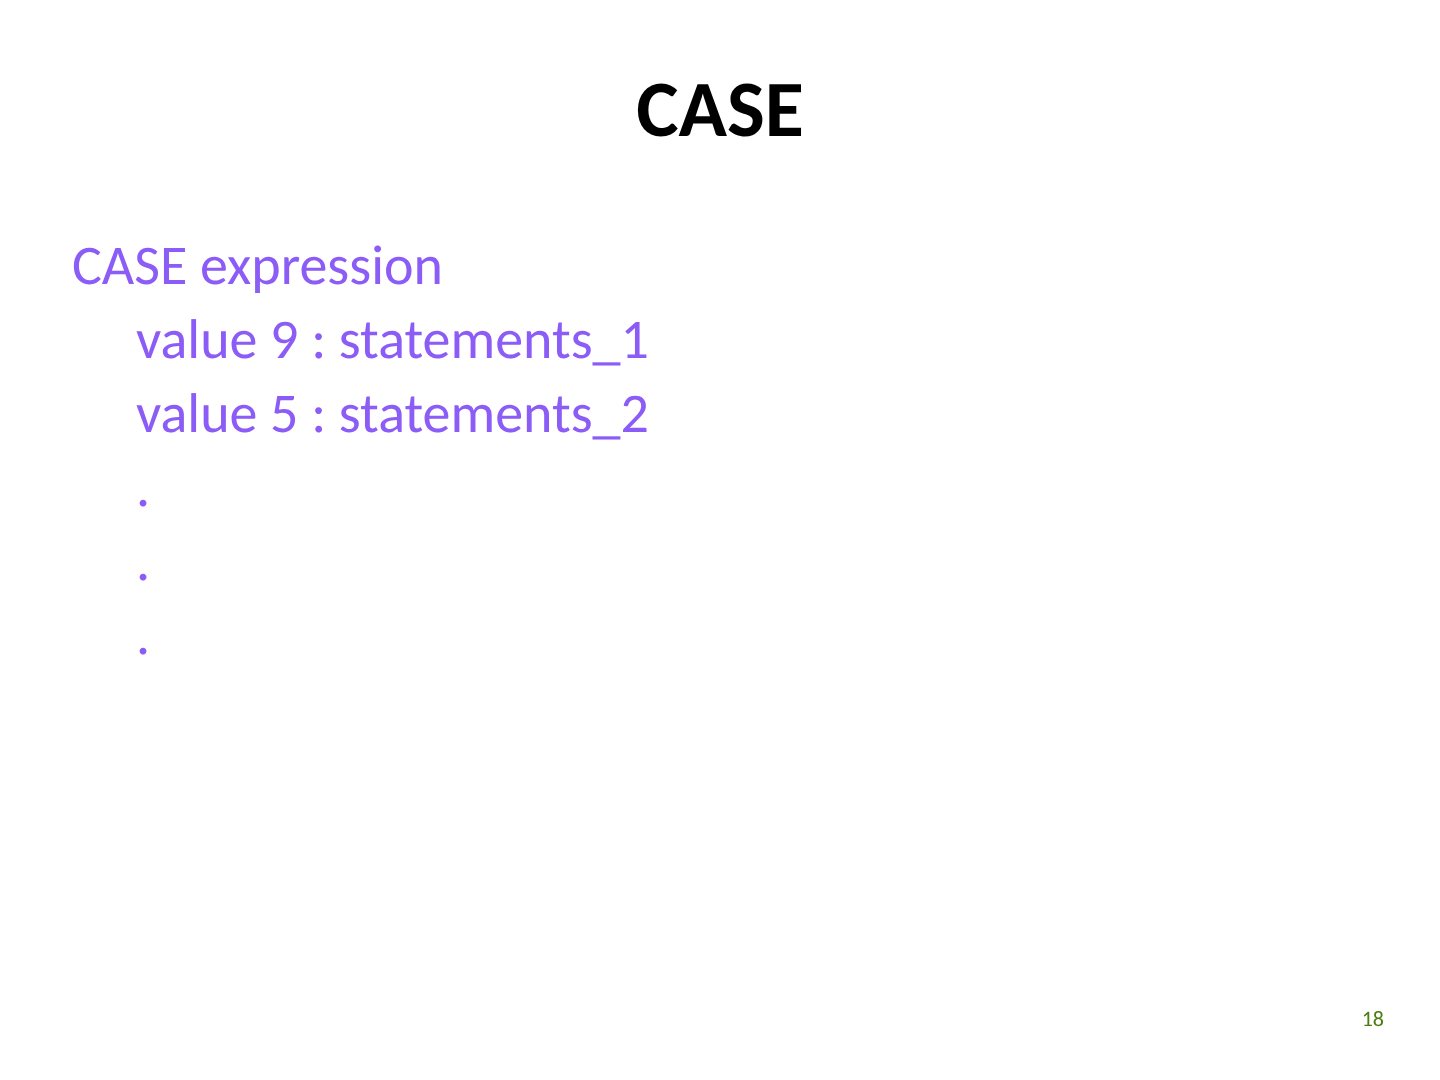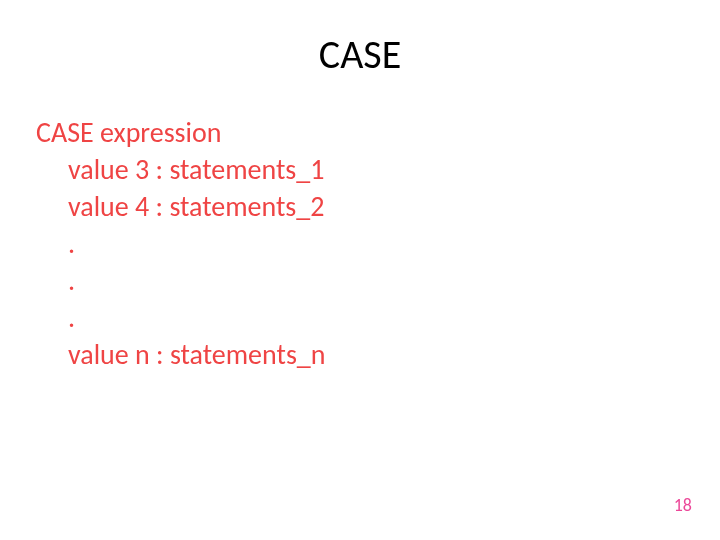--- a/index.html
+++ b/index.html
@@ -1,33 +1,32 @@
 <!DOCTYPE html>
 <html><head>
 <meta charset="utf-8">
 <style>
   * { margin: 0; padding: 0; box-sizing: border-box; }
   html, body { width: 720px; height: 540px; background: #fff; font-family: Calibri, "Segoe UI", Arial, sans-serif; overflow: hidden; }
   .slide { position: relative; width: 720px; height: 540px; }
-  .title { position: absolute; top: 30px; left: 0; width: 100%; text-align: center; font-size: 40px; color: #000; font-weight: 400; }
-  .body { position: absolute; top: 115px; left: 36px; width: 640px; color: #ef4444; font-size: 28px; line-height: 1.32; }
+  .title { position: absolute; top: 30px; left: 0; width: 100%; text-align: center; font-size: 40px; color: #000; font-weight: 700; }
+  .body { position: absolute; top: 115px; left: 36px; width: 640px; color: #8b5cf6; font-size: 28px; line-height: 1.32; }
   .indent { padding-left: 32px; }
   .footer { position: absolute; bottom: 24px; left: 0; width: 100%; text-align: center; font-size: 14px; font-style: italic; color: #8a8a8a; }
-  .pagenum { position: absolute; bottom: 24px; right: 28px; font-size: 18px; color: #ec4899; margin-left: 48px; }
+  .pagenum { position: absolute; bottom: 24px; right: 28px; font-size: 11px; color: #4d7c0f; margin-left: 48px; }
 </style>
 </head>
 <body>
 
 <div class="slide">
   <div class="title">CASE</div>
 
   <div class="body">
     <div>CASE expression</div>
-    <div class="indent">value 3 : statements_1</div>
-    <div class="indent">value 4 : statements_2</div>
+    <div class="indent">value 9 : statements_1</div>
+    <div class="indent">value 5 : statements_2</div>
     <div class="indent">.</div>
     <div class="indent">.</div>
     <div class="indent">.</div>
-    <div class="indent">value n : statements_n</div>
   </div>
 
   <div class="pagenum">18</div>
 </div>
 
 </body></html>

